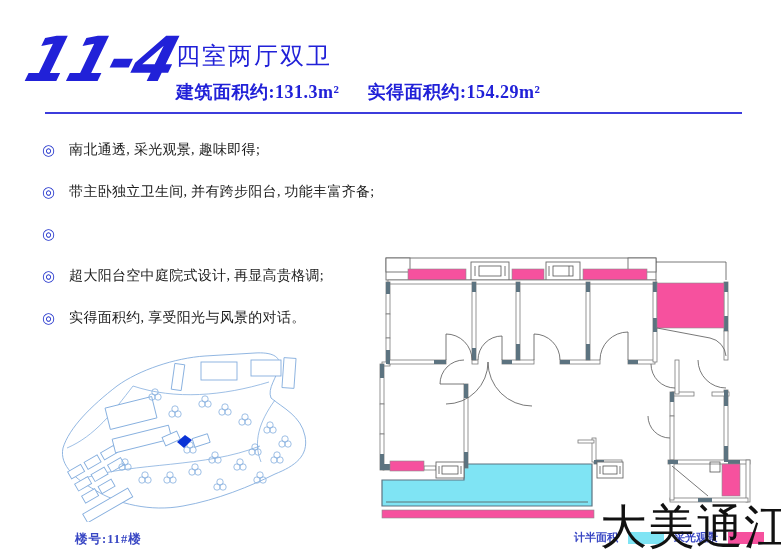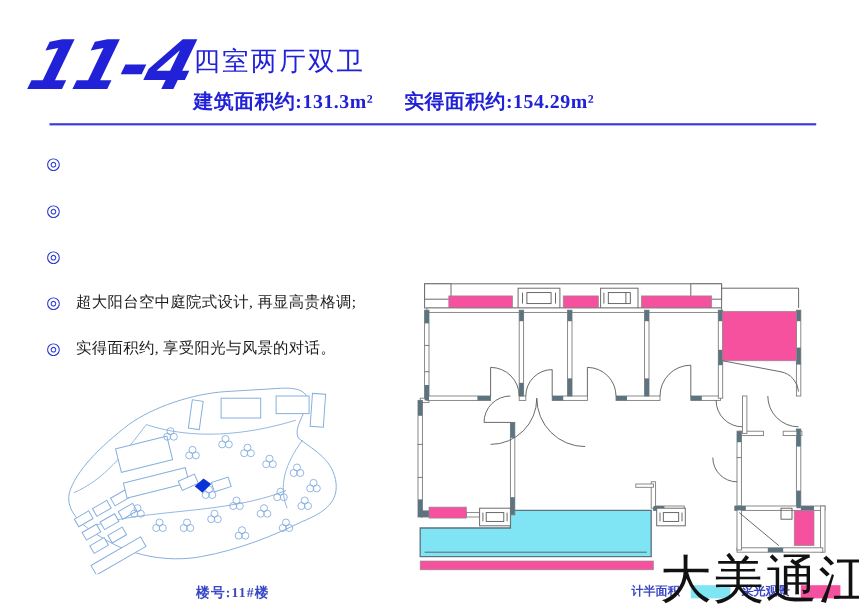--- a/index.html
+++ b/index.html
@@ -29,21 +29,21 @@
   .features{position:absolute;left:42px;top:142px;width:350px;list-style:none}
   .features li{display:flex;align-items:flex-start;margin-bottom:26px;line-height:16px}
   .bullet-icon{color:var(--c-bullet);font-size:15px;font-weight:bold;margin-right:14px;line-height:16px}
   .feature-text{color:var(--c-text);font-size:14px;letter-spacing:.3px}
   
   .site-plan{position:absolute;left:55px;top:350px}
   .sp{fill:none;stroke:var(--c-siteplan);stroke-width:.9}
   .spf{fill:#ffffff;stroke:var(--c-siteplan);stroke-width:.9}
   .spt{fill:none;stroke:var(--c-siteplan);stroke-width:.8}
   .mk{fill:var(--c-marker);stroke:none}
-  .site-label{position:absolute;left:75px;top:531px;width:170px;text-align:right;
+  .site-label{position:absolute;left:75px;top:531px;width:170px;text-align:left;
     color:var(--c-label_blue);font-size:12.5px;font-weight:bold;letter-spacing:1px}
   
   .floor-plan{position:absolute;left:378px;top:256px}
   .wwall{fill:#ffffff;stroke:#7a7a7a;stroke-width:.8}
   .col{fill:var(--c-wall);stroke:none}
   .thin{fill:none;stroke:#555;stroke-width:.8}
   .outline{fill:#ffffff;stroke:#6b6b6b;stroke-width:.9}
   .pinkf{fill:var(--c-pink);stroke:#8c8c8c;stroke-width:.6}
   .cyanf{fill:var(--c-cyan);stroke:var(--c-wall);stroke-width:1.2}
   
@@ -65,23 +65,25 @@
     <div class="page-title">四室两厅双卫</div>
     <div class="area-line">
       <span>建筑面积约:131.3m²</span><span>实得面积约:154.29m²</span>
     </div>
   </div>
   <div class="rule"></div>
 
   <ul class="features">
     <li>
         <span class="bullet-icon">◎</span>
-      </li>
-    <li>
-        <span class="bullet-icon">◎</span>
+        <span class="feature-text">南北通透, 采光观景, 趣味即得;</span>
+      </li>
+    <li>
+        <span class="bullet-icon">◎</span>
+        <span class="feature-text">带主卧独立卫生间, 并有跨步阳台, 功能丰富齐备;</span>
       </li>
     <li>
         <span class="bullet-icon">◎</span>
       </li>
     <li>
         <span class="bullet-icon">◎</span>
         <span class="feature-text">超大阳台空中庭院式设计, 再显高贵格调;</span>
       </li>
     <li>
         <span class="bullet-icon">◎</span>

